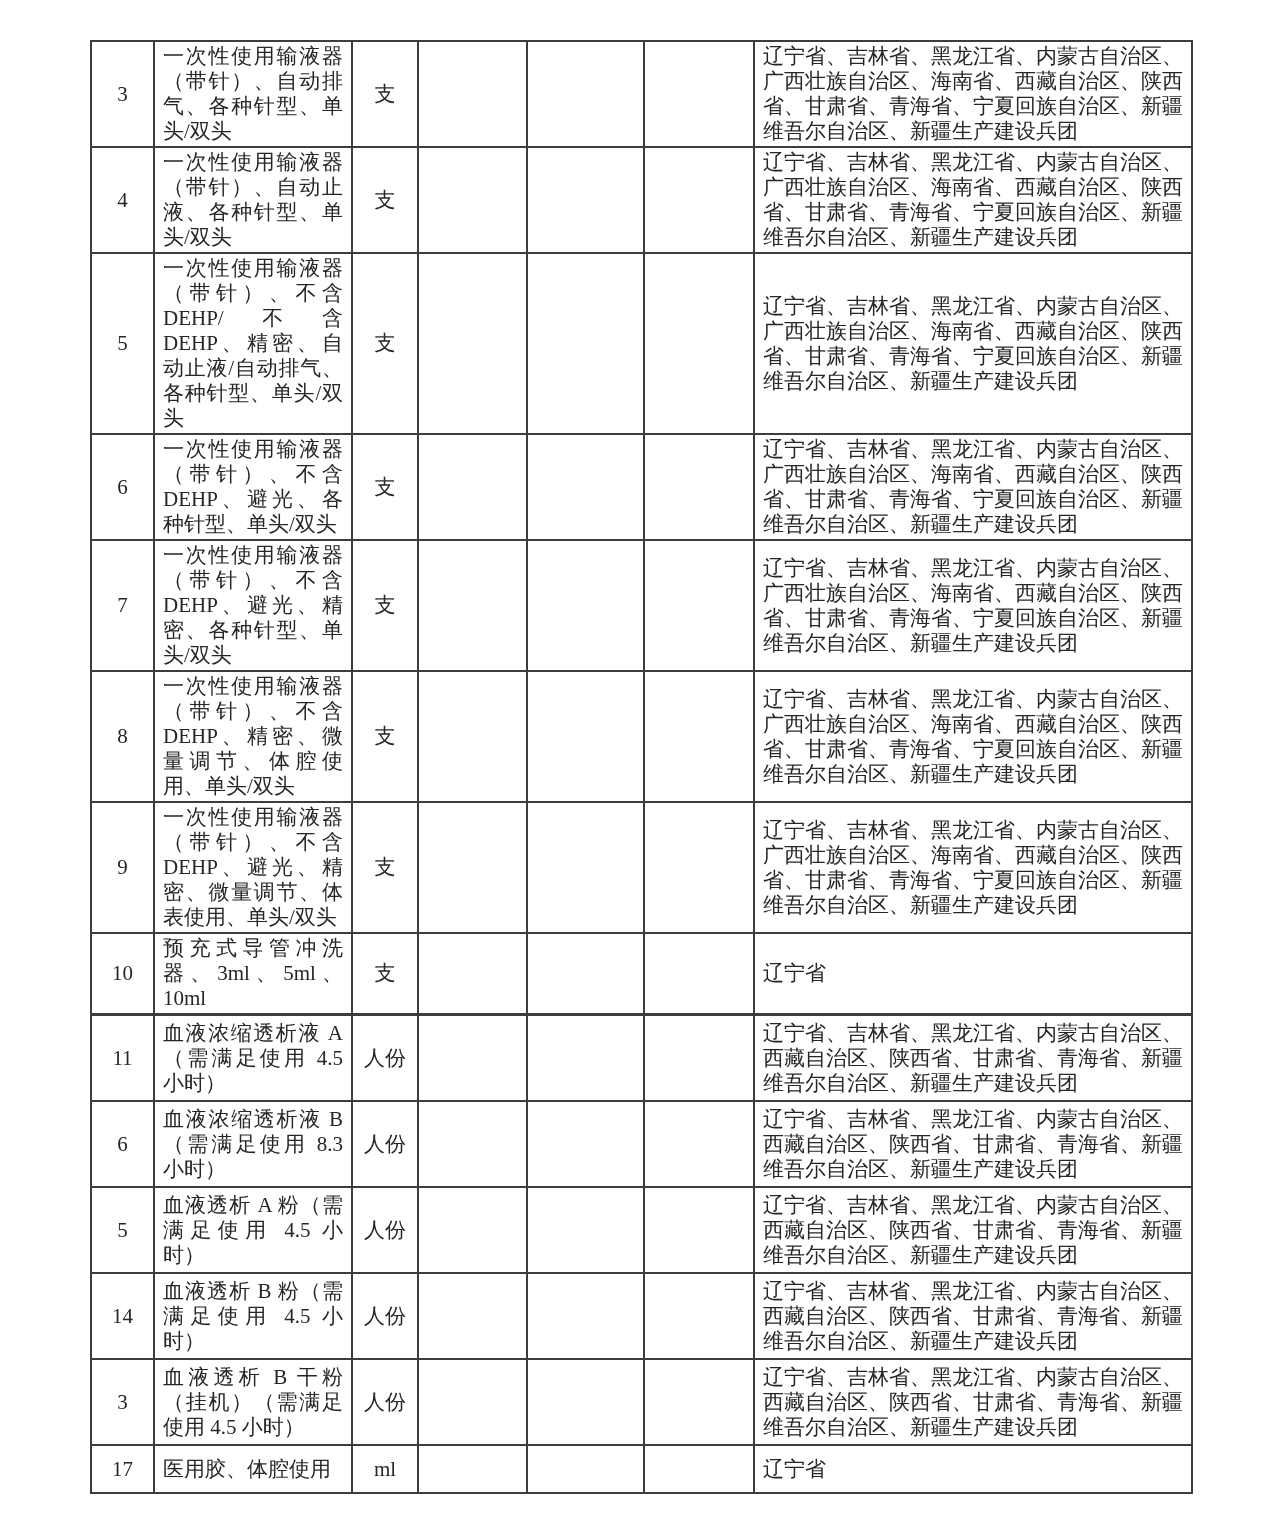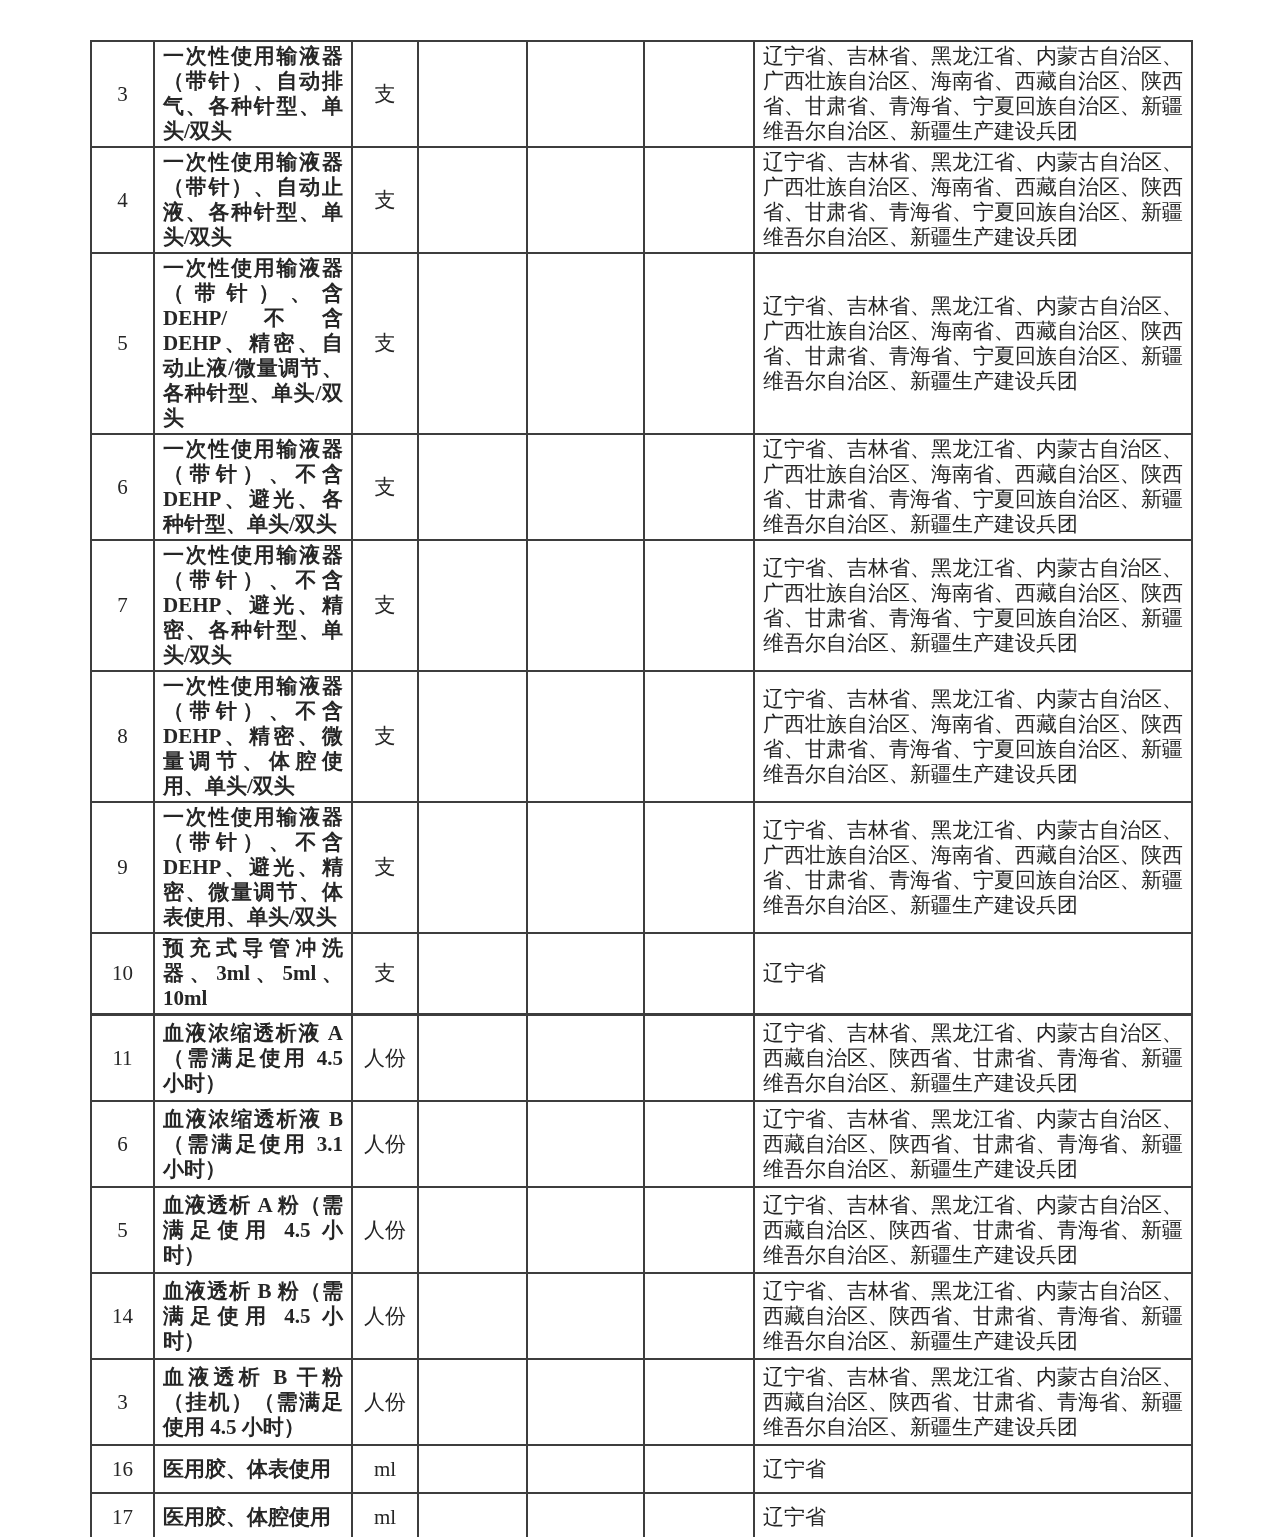--- a/index.html
+++ b/index.html
@@ -32,21 +32,20 @@
   }
   td.col-no {
     text-align: center;
     padding: 2px 2px;
     font-size: 20px;
   }
   td.col-product {
     text-align: justify;
     text-justify: inter-character;
     padding: 2px 6px 2px 8px;
-    font-weight: bold;
   }
   td.col-unit {
     text-align: center;
   }
   td.col-regions {
     text-align: justify;
     text-justify: inter-character;
     padding: 2px 8px 2px 10px;
     margin-left: 8px;
   }
@@ -90,21 +89,21 @@
           <td class="col-no">4</td>
           <td class="col-product">一次性使用输液器（带针）、自动止液、各种针型、单头/双头</td>
           <td class="col-unit">支</td>
           <td class="col-col4"></td>
           <td class="col-col5"></td>
           <td class="col-col6"></td>
           <td class="col-regions">辽宁省、吉林省、黑龙江省、内蒙古自治区、广西壮族自治区、海南省、西藏自治区、陕西省、甘肃省、青海省、宁夏回族自治区、新疆维吾尔自治区、新疆生产建设兵团</td>
         </tr>
         <tr>
           <td class="col-no">5</td>
-          <td class="col-product">一次性使用输液器（带针）、含DEHP/不含 DEHP、精密、自动止液/微量调节、各种针型、单头/双头</td>
+          <td class="col-product">一次性使用输液器（带针）、不含DEHP/不含 DEHP、精密、自动止液/自动排气、各种针型、单头/双头</td>
           <td class="col-unit">支</td>
           <td class="col-col4"></td>
           <td class="col-col5"></td>
           <td class="col-col6"></td>
           <td class="col-regions">辽宁省、吉林省、黑龙江省、内蒙古自治区、广西壮族自治区、海南省、西藏自治区、陕西省、甘肃省、青海省、宁夏回族自治区、新疆维吾尔自治区、新疆生产建设兵团</td>
         </tr>
         <tr>
           <td class="col-no">6</td>
           <td class="col-product">一次性使用输液器（带针）、不含DEHP、避光、各种针型、单头/双头</td>
           <td class="col-unit">支</td>
@@ -153,21 +152,21 @@
           <td class="col-no">11</td>
           <td class="col-product">血液浓缩透析液 A（需满足使用 4.5 小时）</td>
           <td class="col-unit">人份</td>
           <td class="col-col4"></td>
           <td class="col-col5"></td>
           <td class="col-col6"></td>
           <td class="col-regions">辽宁省、吉林省、黑龙江省、内蒙古自治区、西藏自治区、陕西省、甘肃省、青海省、新疆维吾尔自治区、新疆生产建设兵团</td>
         </tr>
         <tr>
           <td class="col-no">6</td>
-          <td class="col-product">血液浓缩透析液 B（需满足使用 3.1 小时）</td>
+          <td class="col-product">血液浓缩透析液 B（需满足使用 8.3 小时）</td>
           <td class="col-unit">人份</td>
           <td class="col-col4"></td>
           <td class="col-col5"></td>
           <td class="col-col6"></td>
           <td class="col-regions">辽宁省、吉林省、黑龙江省、内蒙古自治区、西藏自治区、陕西省、甘肃省、青海省、新疆维吾尔自治区、新疆生产建设兵团</td>
         </tr>
         <tr>
           <td class="col-no">5</td>
           <td class="col-product">血液透析 A 粉（需满足使用 4.5 小时）</td>
           <td class="col-unit">人份</td>
@@ -186,29 +185,20 @@
           <td class="col-regions">辽宁省、吉林省、黑龙江省、内蒙古自治区、西藏自治区、陕西省、甘肃省、青海省、新疆维吾尔自治区、新疆生产建设兵团</td>
         </tr>
         <tr>
           <td class="col-no">3</td>
           <td class="col-product">血液透析 B 干粉（挂机）（需满足使用 4.5 小时）</td>
           <td class="col-unit">人份</td>
           <td class="col-col4"></td>
           <td class="col-col5"></td>
           <td class="col-col6"></td>
           <td class="col-regions">辽宁省、吉林省、黑龙江省、内蒙古自治区、西藏自治区、陕西省、甘肃省、青海省、新疆维吾尔自治区、新疆生产建设兵团</td>
-        </tr>
-        <tr>
-          <td class="col-no">16</td>
-          <td class="col-product">医用胶、体表使用</td>
-          <td class="col-unit">ml</td>
-          <td class="col-col4"></td>
-          <td class="col-col5"></td>
-          <td class="col-col6"></td>
-          <td class="col-regions">辽宁省</td>
         </tr>
         <tr>
           <td class="col-no">17</td>
           <td class="col-product">医用胶、体腔使用</td>
           <td class="col-unit">ml</td>
           <td class="col-col4"></td>
           <td class="col-col5"></td>
           <td class="col-col6"></td>
           <td class="col-regions">辽宁省</td>
         </tr>

